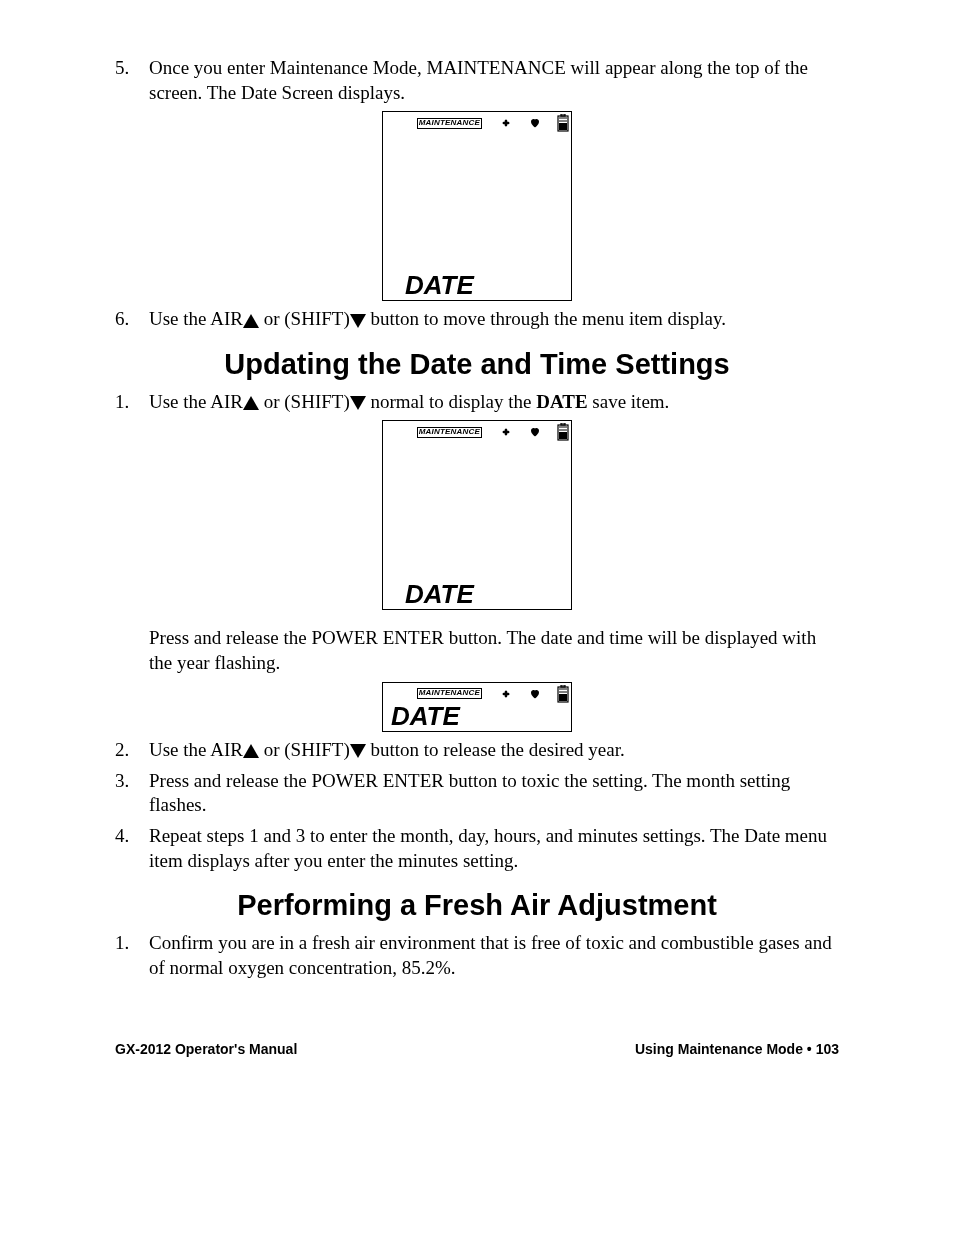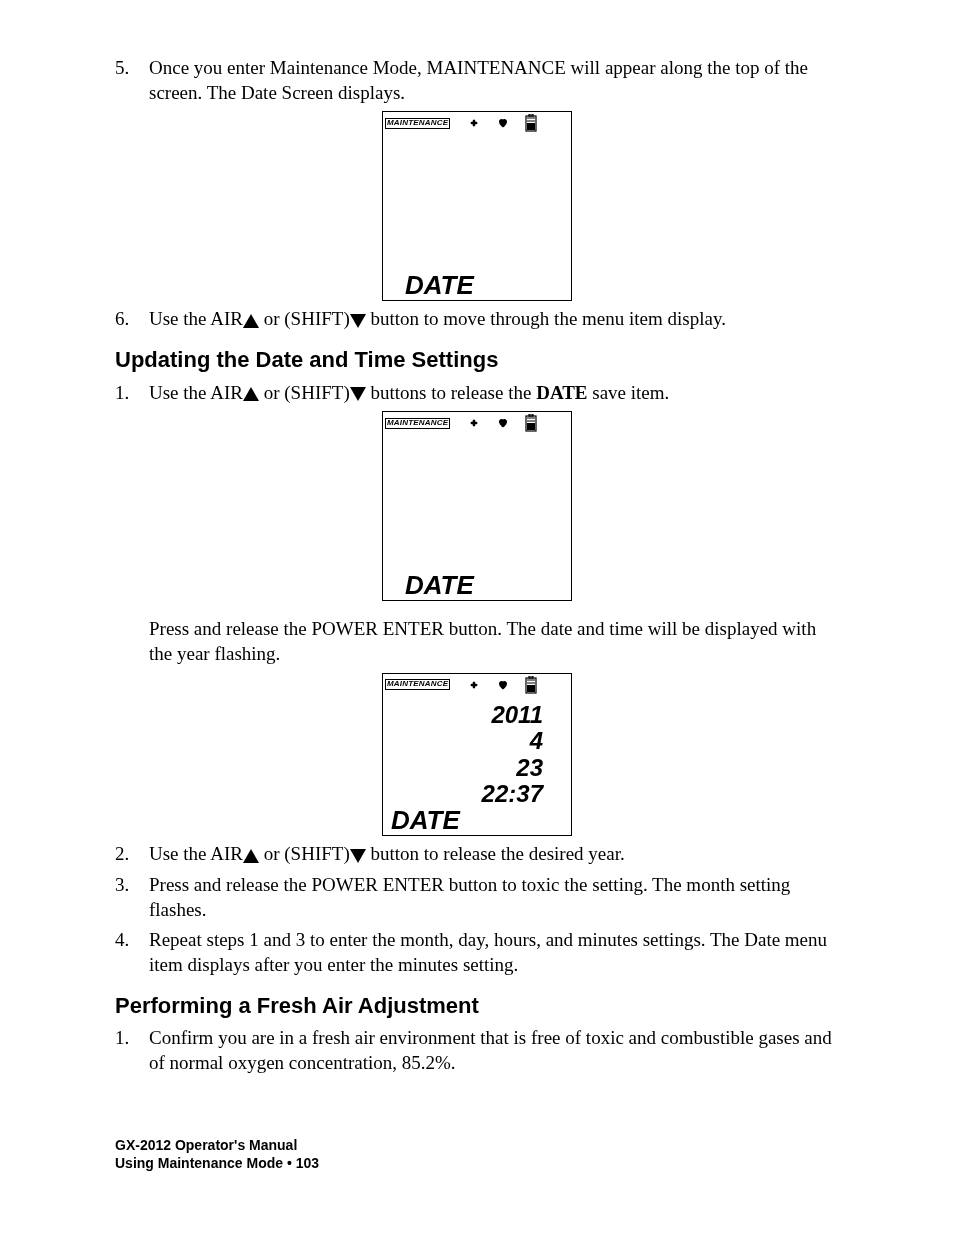--- a/index.html
+++ b/index.html
@@ -19,41 +19,42 @@
   .ol-num {
     min-width: 34px;
     padding-left: 0;
   }
   .ol-body {
     flex: 1;
   }
   .heading {
     font-family: Arial, Helvetica, sans-serif;
     font-weight: bold;
-    font-size: 22px;
+    font-size: 29px;
     margin-top: 14px;
     margin-bottom: 4px;
+    text-align: center;
   }
   .screen-wrap {
     text-align: center;
     margin: 4px 0 4px 0;
   }
   .screen {
     display: inline-block;
     border: 1.5px solid #000;
     width: 190px;
     box-sizing: border-box;
     text-align: left;
     position: relative;
     vertical-align: top;
   }
   .screen-header {
     display: flex;
     align-items: center;
-    justify-content: flex-start;
+    justify-content: flex-end;
     padding: 2px 2px 0 2px;
     gap: 16px;
   }
   .maint-label {
     font-family: Arial, Helvetica, sans-serif;
     font-style: italic;
     font-weight: bold;
     font-size: 8px;
     border: 1px solid #000;
     padding: 0 1px;
@@ -111,21 +112,20 @@
   .para-after {
     margin-top: 16px;
   }
   .footer {
     display: flex;
     justify-content: space-between;
     font-family: Arial, Helvetica, sans-serif;
     font-weight: bold;
     font-size: 14px;
     margin-top: 60px;
-    flex-direction: column;
   }
   strong.b { font-weight: bold; }
 </style>
 </head>
 <body>
 
 <div class="ol-item">
   <div class="ol-num">5.</div>
   <div class="ol-body">Once you enter Maintenance Mode, MAINTENANCE will appear along the top of the screen. The Date Screen displays.</div>
 </div>
@@ -163,21 +163,21 @@
   <div class="ol-body">
     <span>Use the AIR</span><span class="tri tri-up"></span><span> or (SHIFT)</span><span class="tri tri-down"></span><span> button to move through the menu item display.</span>
   </div>
 </div>
 
 <div class="heading">Updating the Date and Time Settings</div>
 
 <div class="ol-item">
   <div class="ol-num">1.</div>
   <div class="ol-body">
-    <span>Use the AIR</span><span class="tri tri-up"></span><span> or (SHIFT)</span><span class="tri tri-down"></span><span> buttons to release the </span><strong class="b">DATE</strong><span> save item.</span>
+    <span>Use the AIR</span><span class="tri tri-up"></span><span> or (SHIFT)</span><span class="tri tri-down"></span><span> normal to display the </span><strong class="b">DATE</strong><span> save item.</span>
   </div>
 </div>
 
 <div class="screen-wrap">
   <div class="screen">
     <div class="screen-header">
       <span class="maint-label">MAINTENANCE</span>
       <span class="ico">
         <svg width="14" height="14" viewBox="0 0 24 24">
             <path d="M12 12c3 0 3-6 0-6s-3 6 0 6zm0 0c0 3 6 3 6 0s-6-3-6 0zm0 0c-3 0-3 6 0 6s3-6 0-6zm0 0c0-3-6-3-6 0s6 3 6 0z" fill="#000"></path>
@@ -223,26 +223,20 @@
       </span>
       <span class="ico">
         <svg width="12" height="18" viewBox="0 0 12 18">
             <rect x="4" y="0" width="4" height="2" fill="none" stroke="#000" stroke-width="1.2"></rect>
             <rect x="1" y="2" width="10" height="15" fill="none" stroke="#000" stroke-width="1.2"></rect>
             <path d="M2 4 L10 4 M2 7 L10 7" stroke="#000" stroke-width="1"></path>
             <rect x="2" y="9" width="8" height="7" fill="#000"></rect>
           </svg>
       </span>
     </div>
-    <div class="vals">
-      <div>2011</div>
-      <div>4</div>
-      <div>23</div>
-      <div>22:37</div>
-    </div>
     <div class="screen-footer left">DATE</div>
   </div>
 </div>
 
 <div class="ol-item">
   <div class="ol-num">2.</div>
   <div class="ol-body">
     <span>Use the AIR</span><span class="tri tri-up"></span><span> or (SHIFT)</span><span class="tri tri-down"></span><span> button to release the desired year.</span>
   </div>
 </div>

